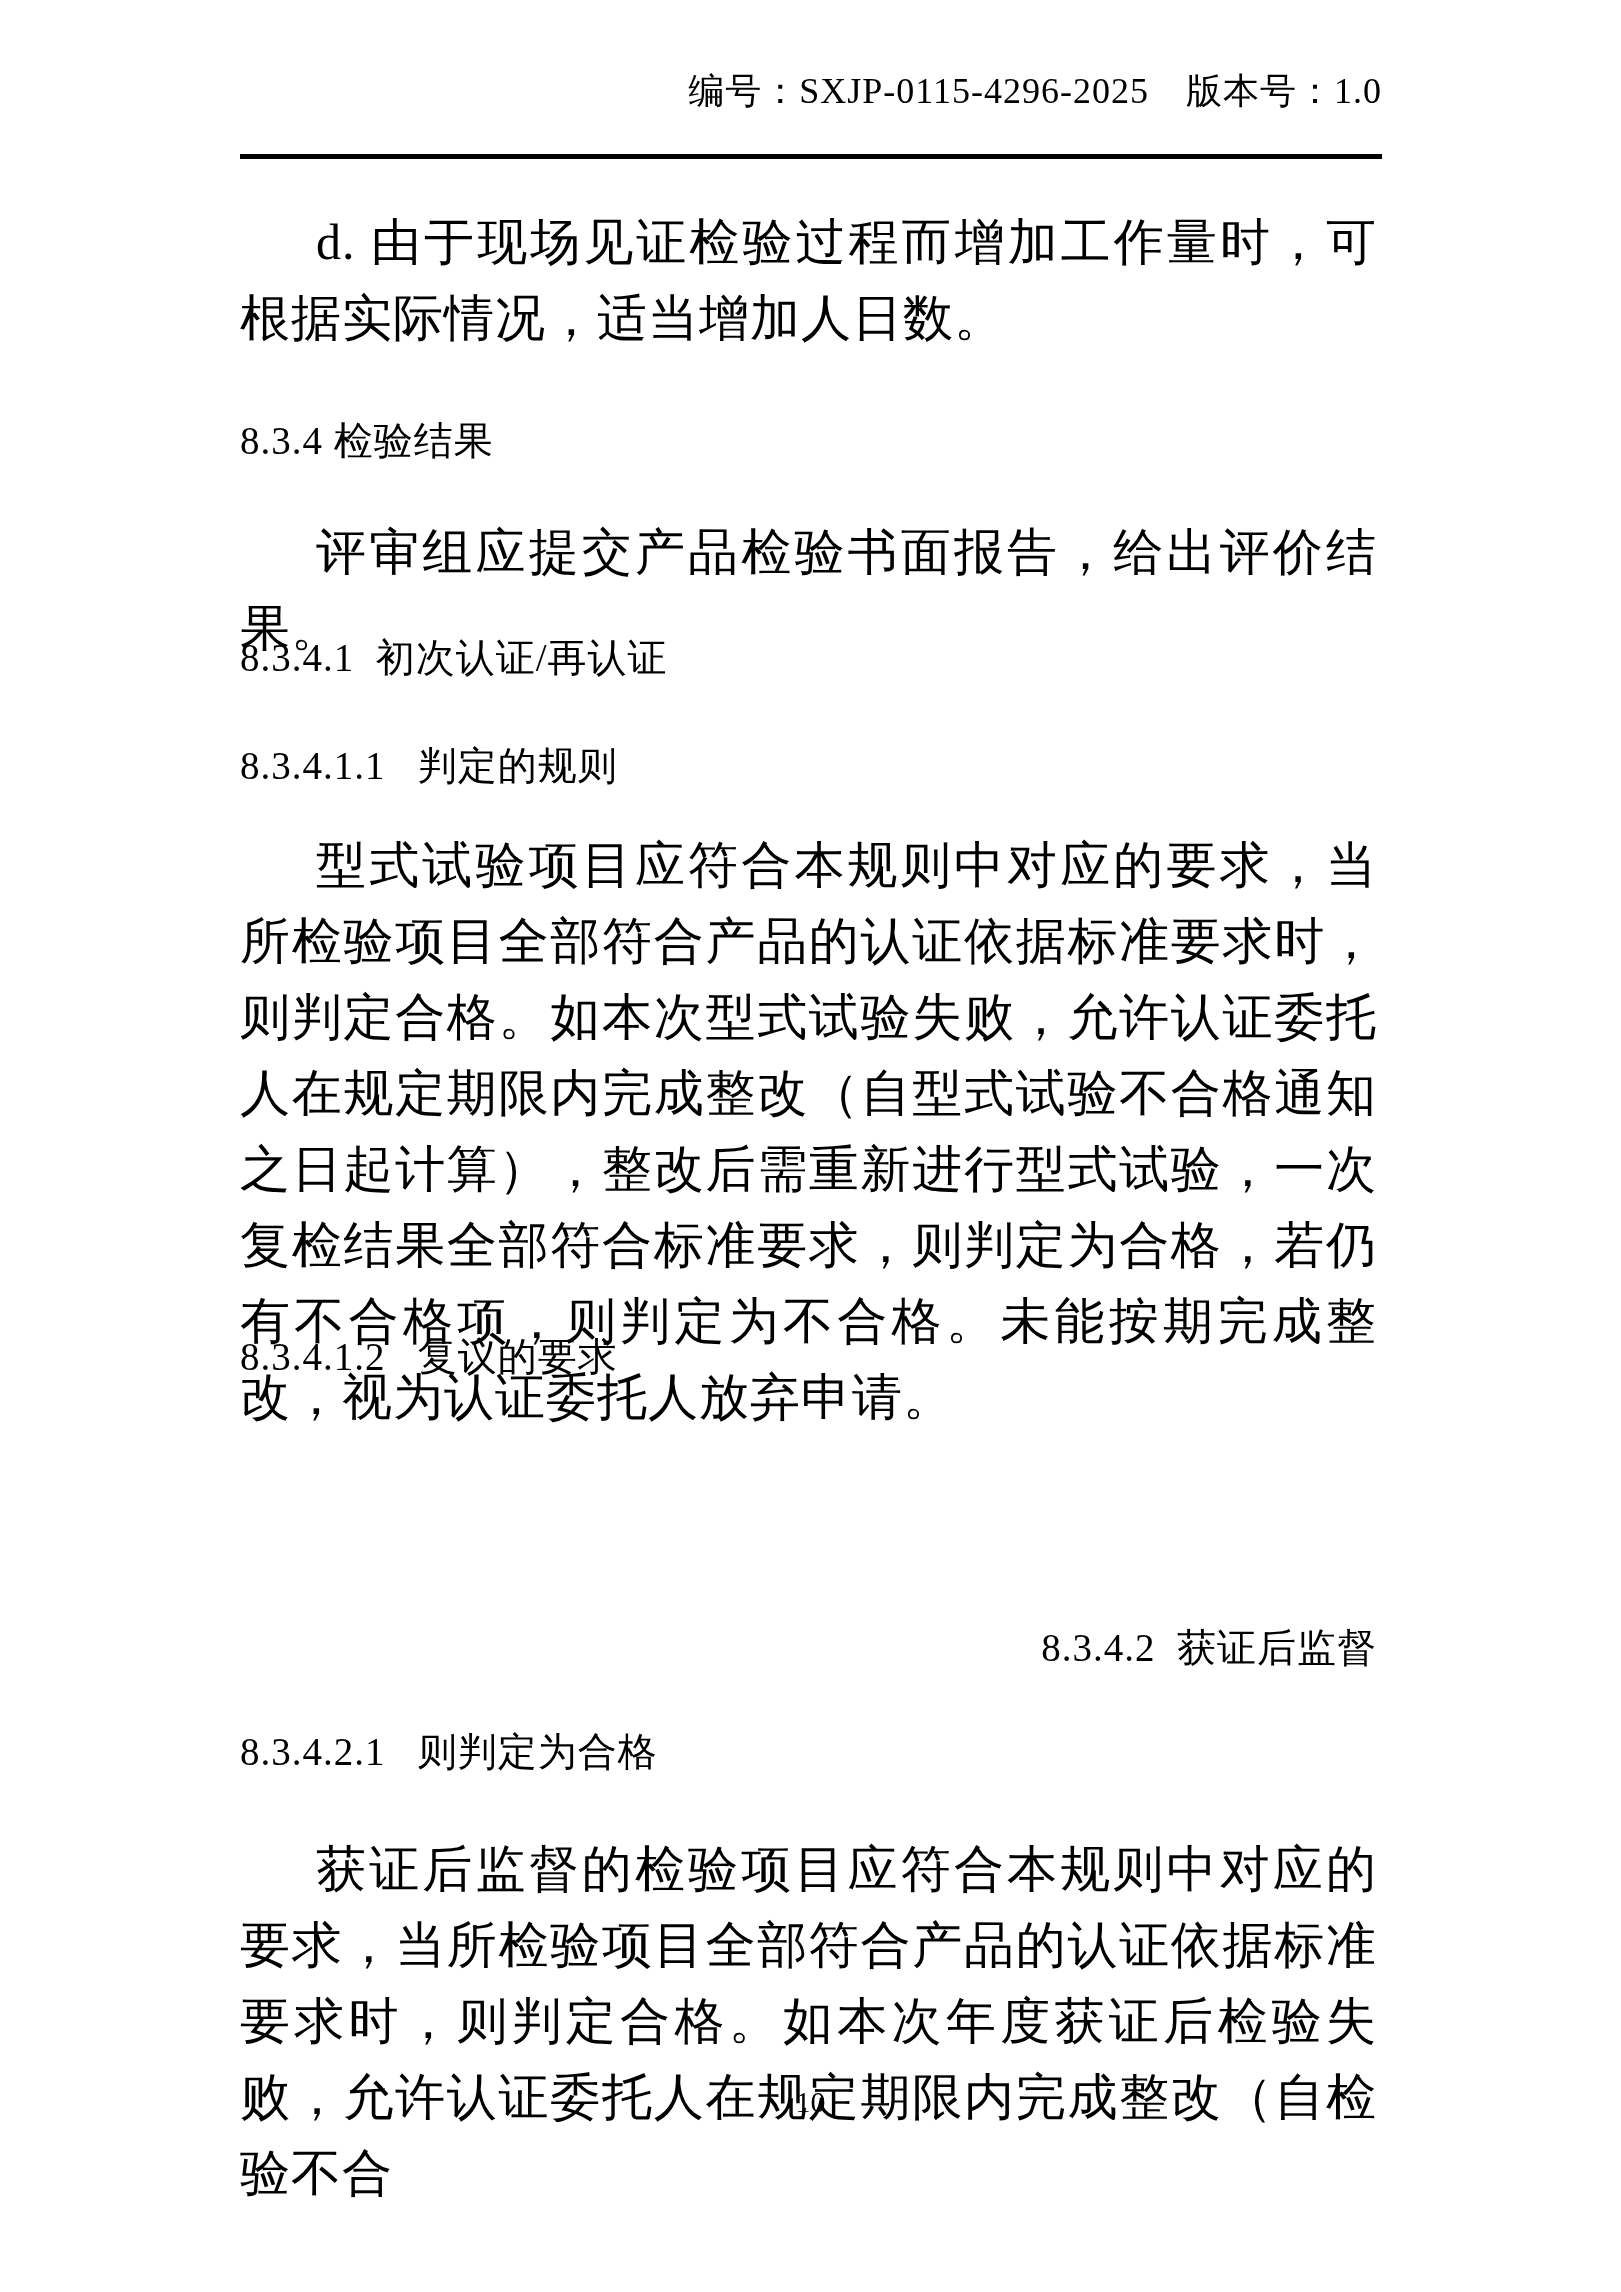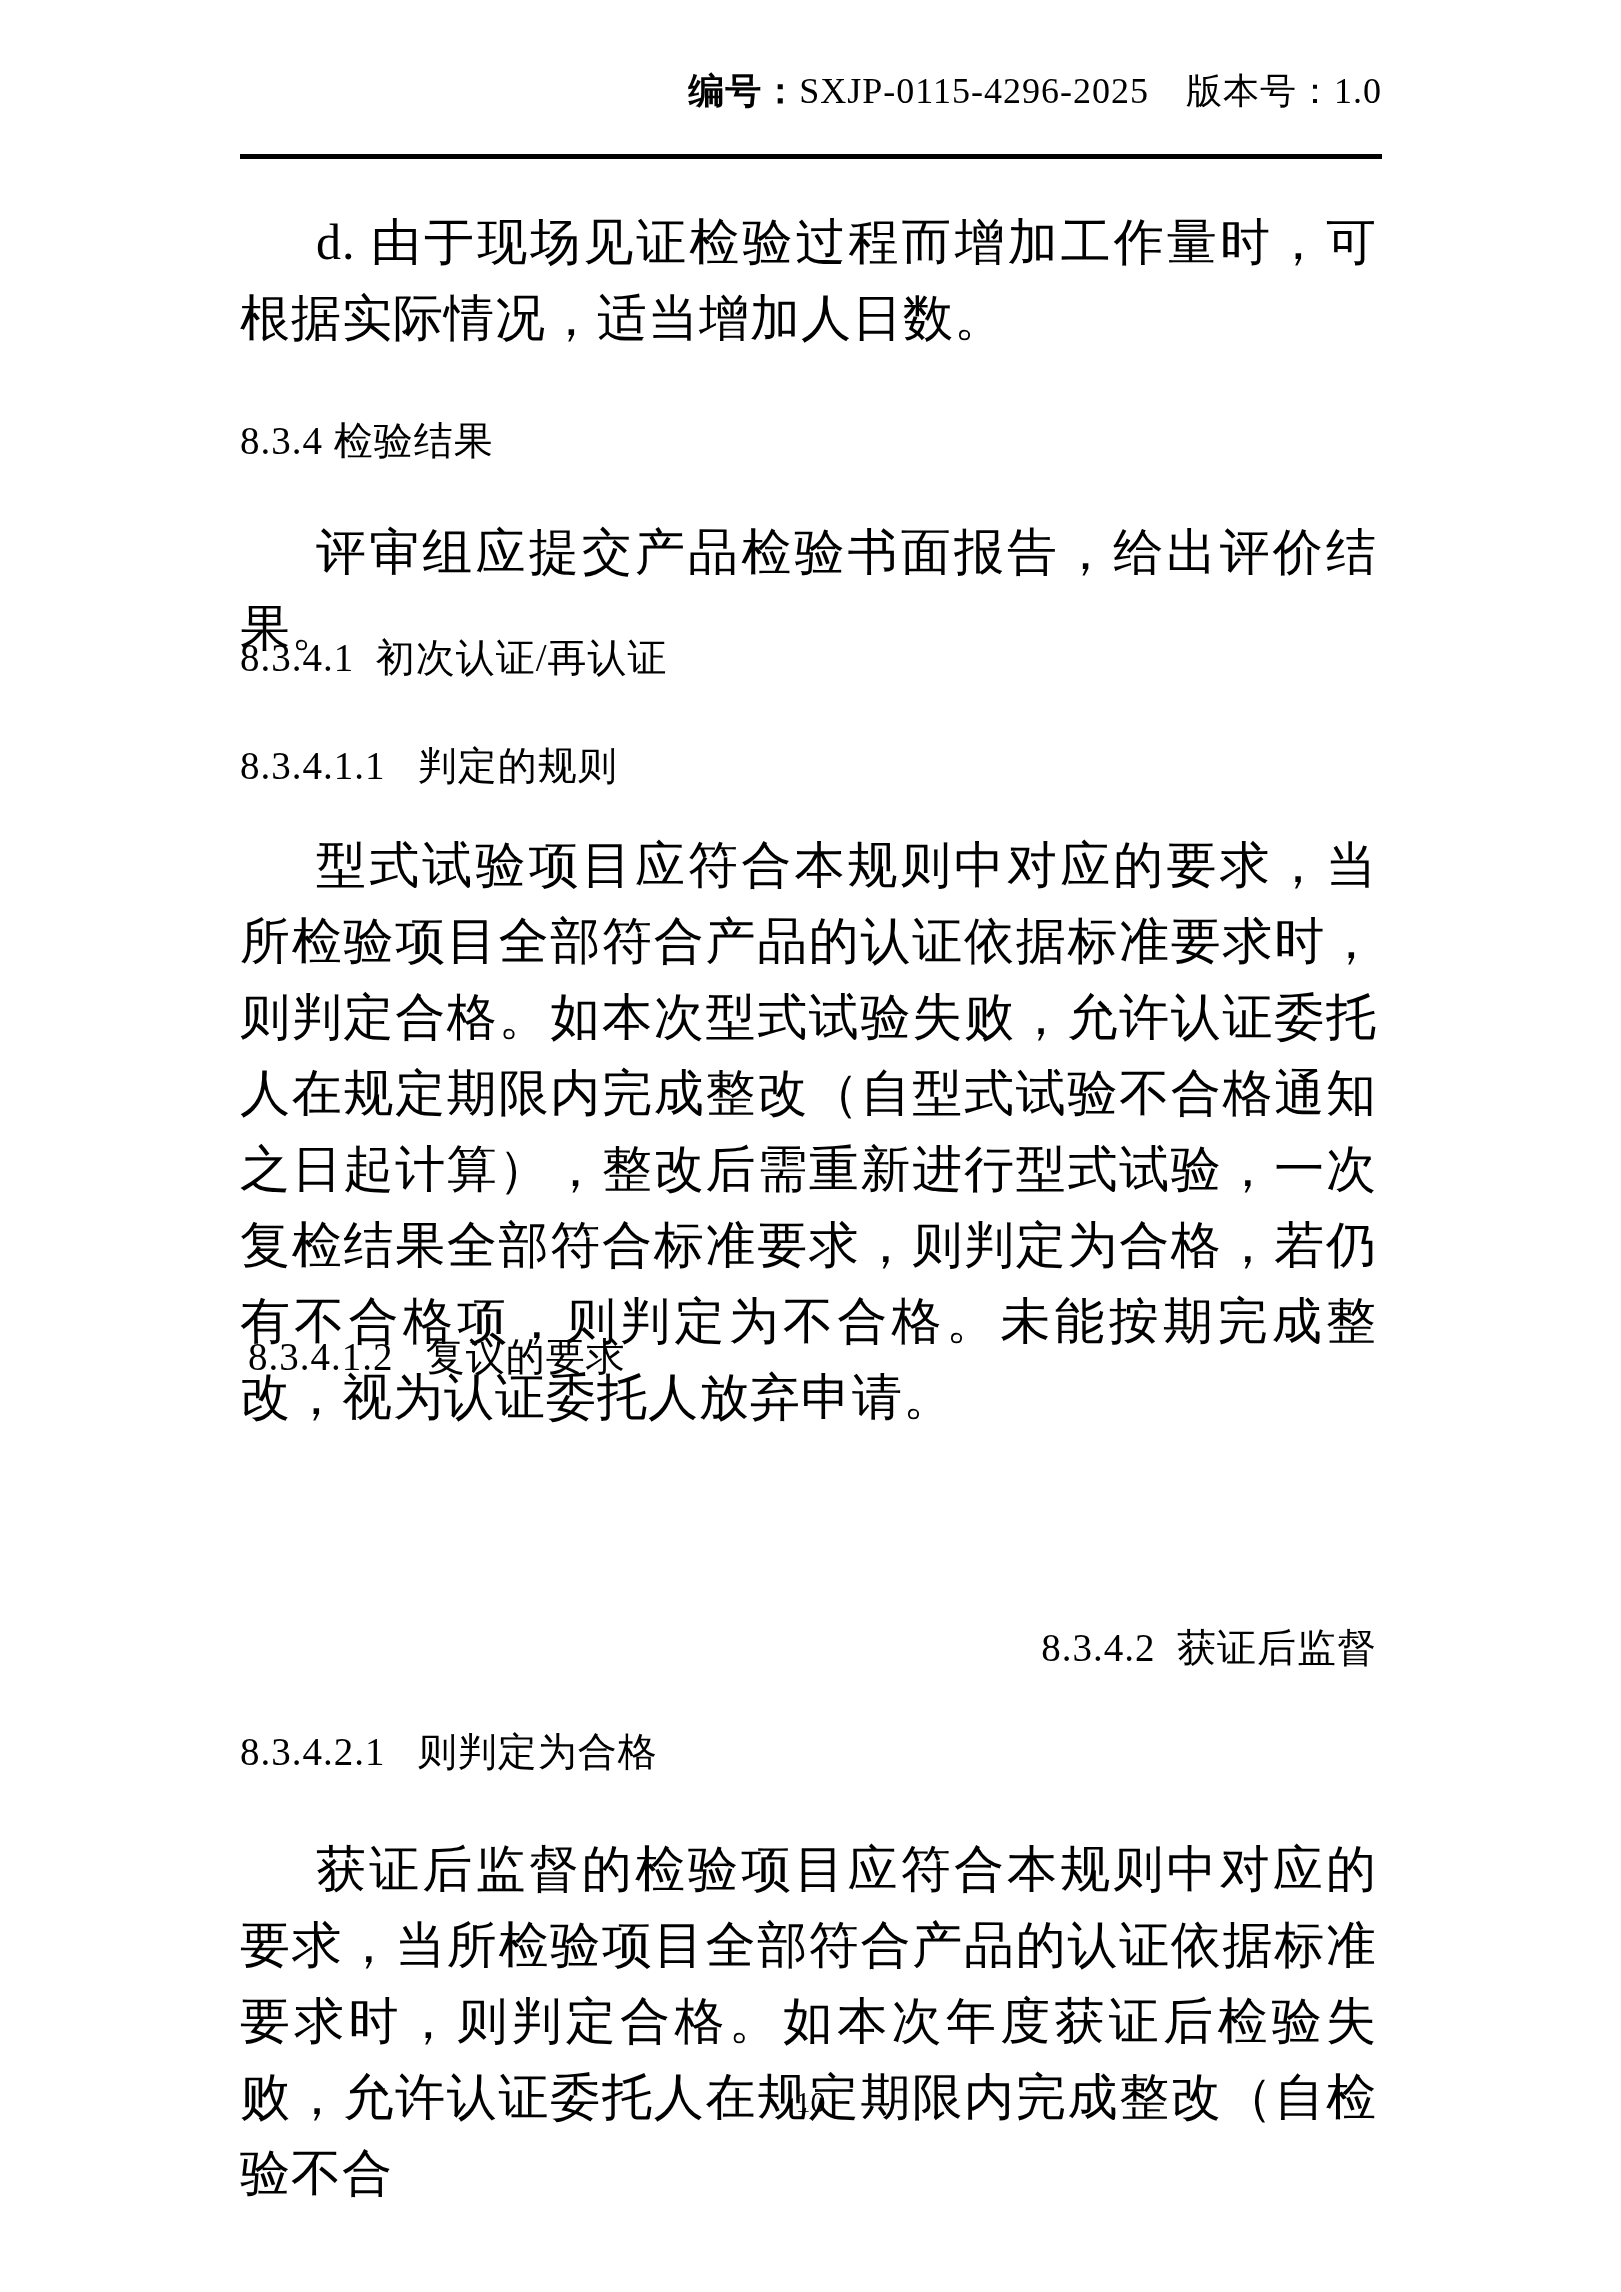--- a/index.html
+++ b/index.html
@@ -22,21 +22,21 @@
     top: 69px;
     left: 240px;
     width: 1142px;
     text-align: right;
     font-size: 36px;
     line-height: 45px;
     white-space: pre-wrap;
     letter-spacing: 1px;
   }
   .doc-header .bold-label {
-    font-weight: bold;
+    font-weight: normal;
   }
   .doc-header .version-group {
     margin-left: 37px;
   }
   .header-rule {
     position: absolute;
     top: 154px;
     left: 240px;
     width: 1142px;
     height: 4.9px;
@@ -85,21 +85,21 @@
   <div class="block heading" style="top:403px;">8.3.4 检验结果</div>
 
   <div class="block para" style="top:514px;">评审组应提交产品检验书面报告，给出评价结果。</div>
 
   <div class="block heading" style="top:620px;">8.3.4.1  初次认证/再认证</div>
 
   <div class="block heading" style="top:728px;">8.3.4.1.1   判定的规则</div>
 
   <div class="block para" style="top:827px;">型式试验项目应符合本规则中对应的要求，当所检验项目全部符合产品的认证依据标准要求时，则判定合格。如本次型式试验失败，允许认证委托人在规定期限内完成整改（自型式试验不合格通知之日起计算），整改后需重新进行型式试验，一次复检结果全部符合标准要求，则判定为合格，若仍有不合格项，则判定为不合格。未能按期完成整改，视为认证委托人放弃申请。</div>
 
-  <div class="block heading" style="top:1319px;margin-left:8px;">8.3.4.1.2   复议的要求</div>
+  <div class="block heading" style="top:1319px;">8.3.4.1.2   复议的要求</div>
 
 
   <div class="block heading" style="top:1610px;text-align:right;">8.3.4.2  获证后监督</div>
 
   <div class="block heading" style="top:1714px;">8.3.4.2.1   则判定为合格</div>
 
   <div class="block para" style="top:1831px;">获证后监督的检验项目应符合本规则中对应的要求，当所检验项目全部符合产品的认证依据标准要求时，则判定合格。如本次年度获证后检验失败，允许认证委托人在规定期限内完成整改（自检验不合</div>
 
   <div class="page-footer">10</div>
 

